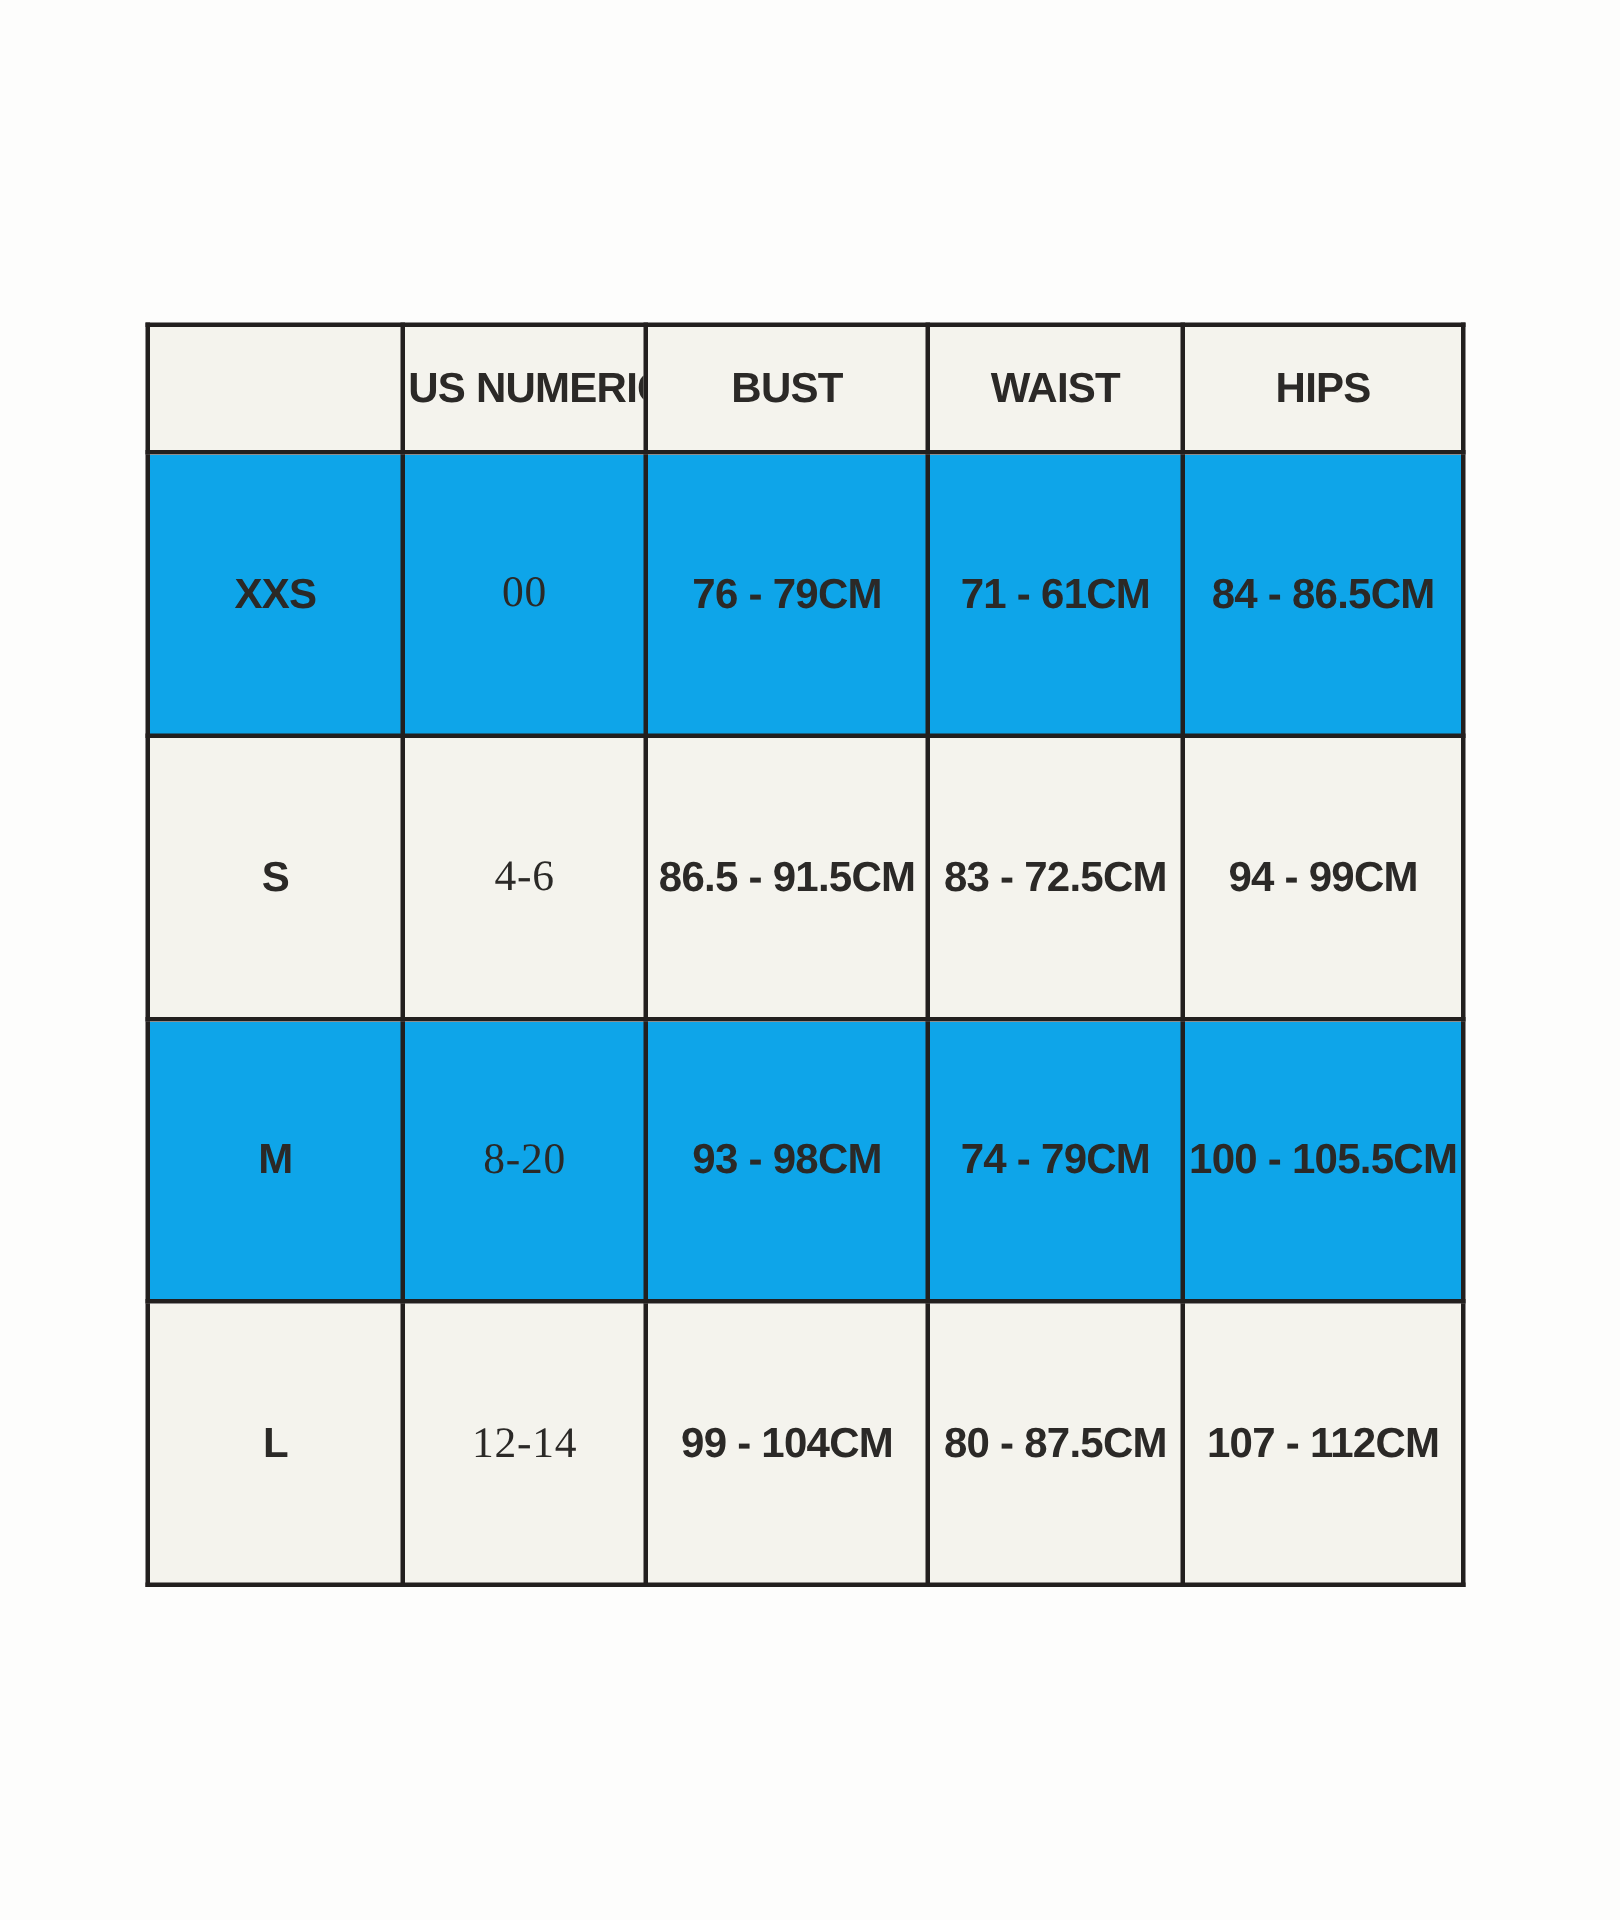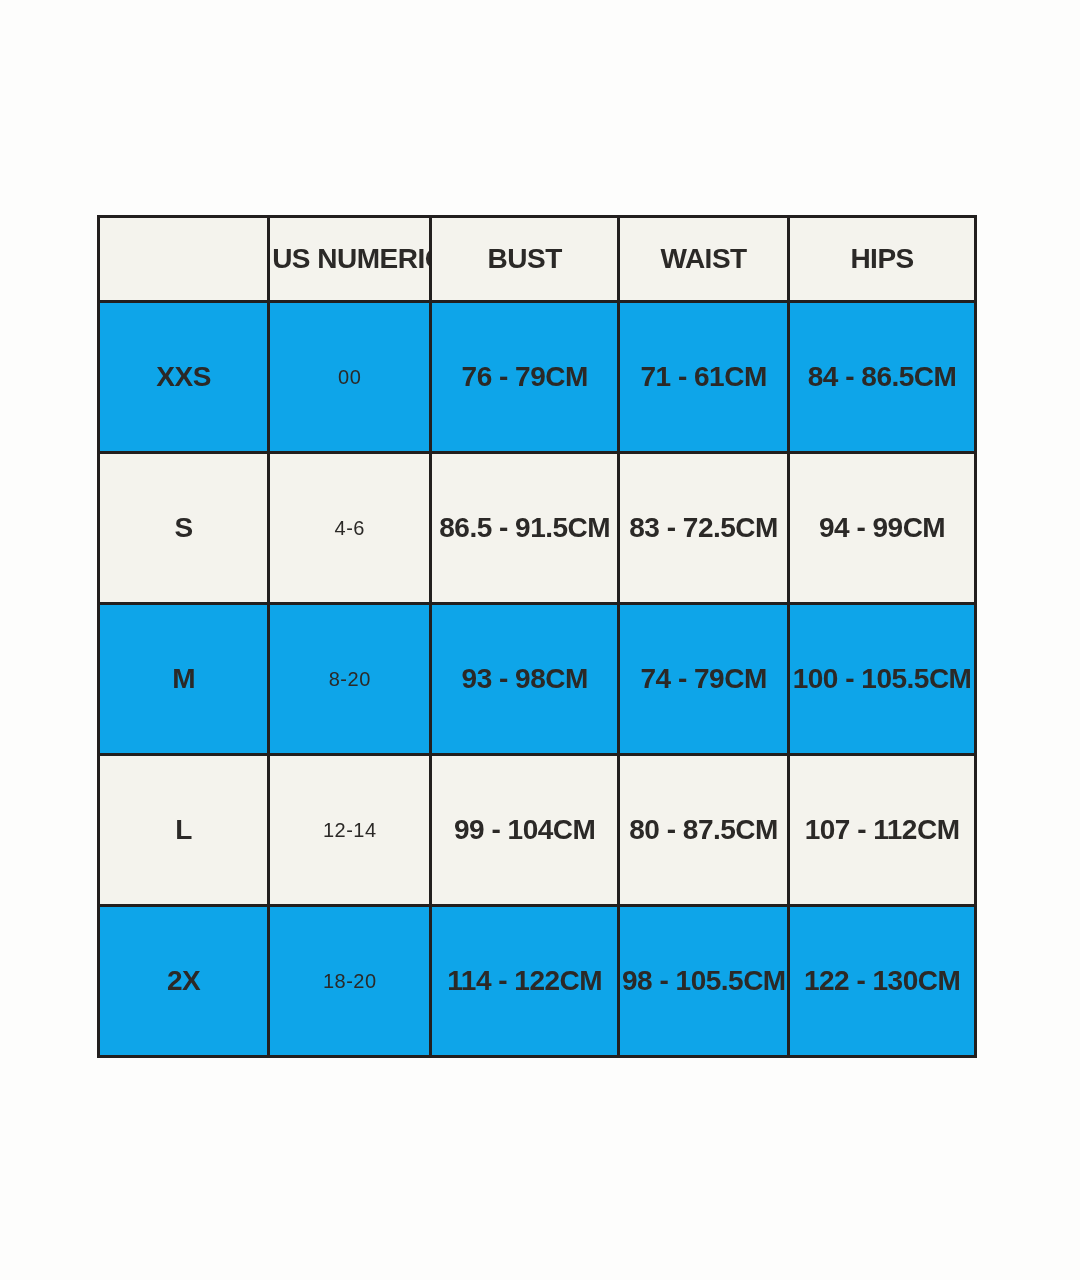--- a/index.html
+++ b/index.html
@@ -46,23 +46,23 @@
     background: #f4f3ed;
   }
   table.size-chart tbody tr {
     height: 84px;
     background: #0ea5e9;
   }
   table.size-chart tbody tr:nth-child(even) {
     background: #f4f3ed;
   }
   table.size-chart td.numeric-col {
-    font-family: Liberation Sans, sans-serif;
+    font-family: Liberation Serif, serif;
     font-weight: 400;
-    font-size: 20px;
+    font-size: 29px;
     letter-spacing: 0.5px;
   }
   col.c1 { width: 19.4%; }
   col.c2 { width: 18.5%; }
   col.c3 { width: 21.4%; }
   col.c4 { width: 19.4%; }
   col.c5 { width: 21.3%; }
 </style>
 </head>
 <body>
@@ -107,22 +107,15 @@
           <td>74 - 79CM</td>
           <td>100 - 105.5CM</td>
         </tr>
         <tr>
           <td>L</td>
           <td class="numeric-col">12-14</td>
           <td>99 - 104CM</td>
           <td>80 - 87.5CM</td>
           <td>107 - 112CM</td>
         </tr>
-        <tr>
-          <td>2X</td>
-          <td class="numeric-col">18-20</td>
-          <td>114 - 122CM</td>
-          <td>98 - 105.5CM</td>
-          <td>122 - 130CM</td>
-        </tr>
       </tbody>
   </table>
 </div>
 
 </body></html>

